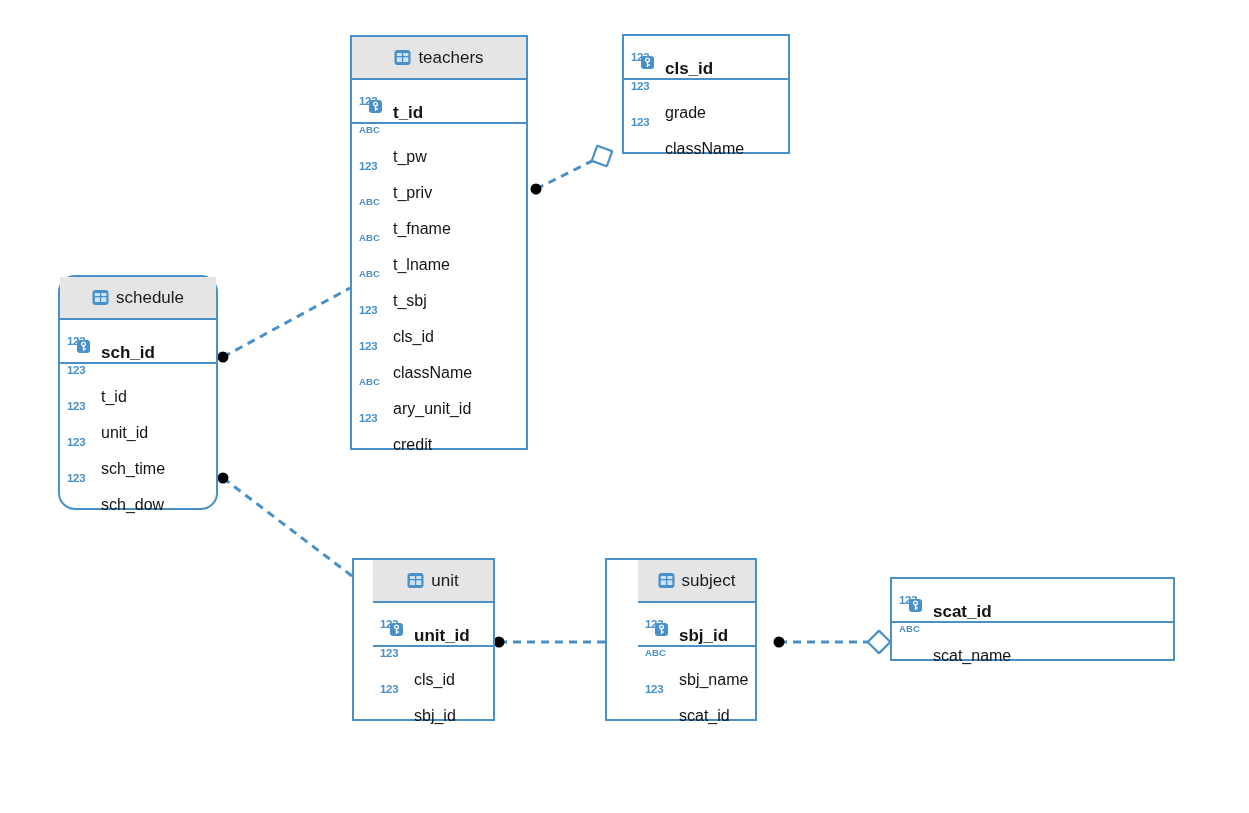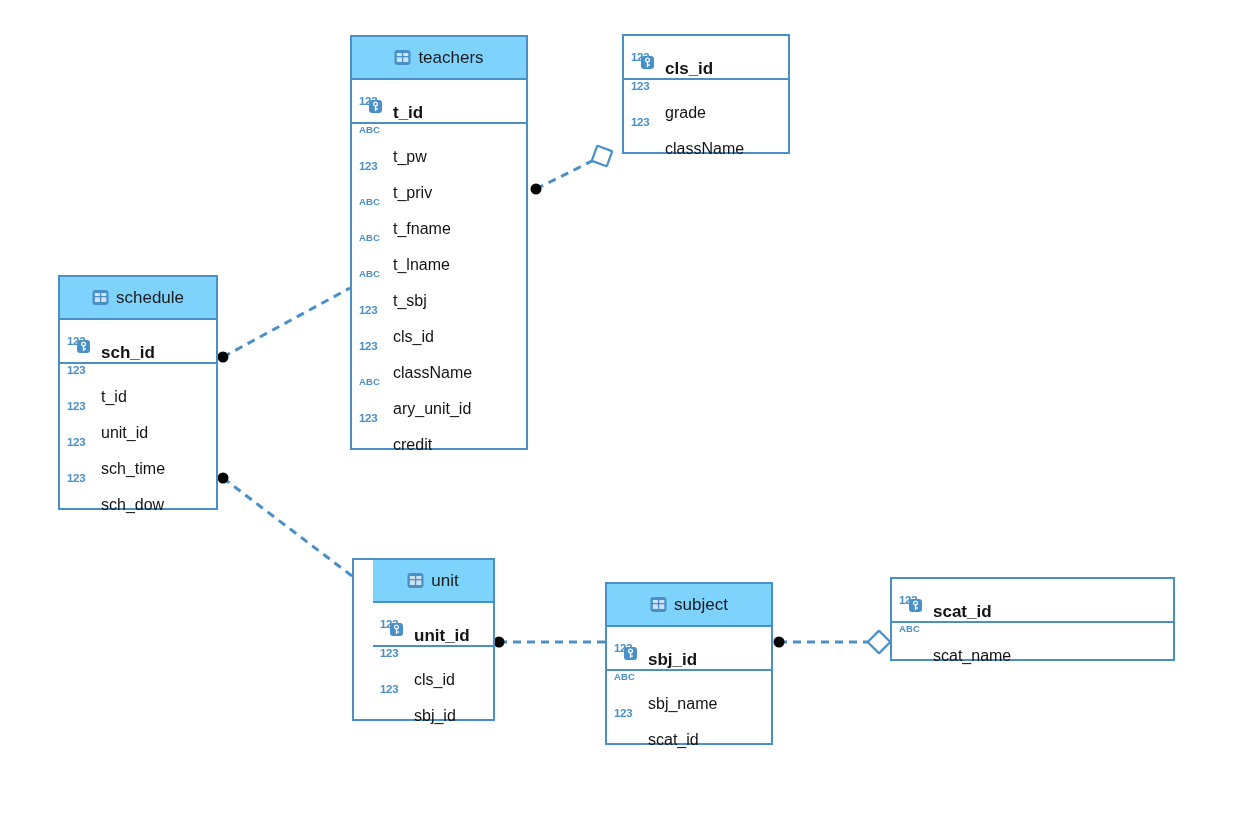--- a/index.html
+++ b/index.html
@@ -24,21 +24,21 @@
   }
   .er-table {
     position: absolute;
     z-index: 1;
     background: #ffffff;
     border: 2px solid #4a90c8;
     box-sizing: border-box;
   }
   .thead {
     height: 41px;
-    background: #7dd3fc;
+    background: #e5e5e5;
     border-bottom: 2px solid #4a90c8;
     display: flex;
     align-items: center;
     justify-content: center;
     gap: 7px;
     font-size: 17px;
     color: #1b1b1d;
   }
   .pkrow {
     height: 42px;
@@ -219,21 +219,21 @@
         </span>
         <span class="cname">grade</span>
       </div>
       <div class="frow">
         <span class="ic">
           <span class="t-num">123</span>
         </span>
         <span class="cname">className</span>
       </div>
     </div>
-    <div class="er-table" style="left: 58px; top: 275px; width: 160px;">
+    <div class="er-table" style="left: 58px; top: 275px; width: 160px; border-radius: 17px;">
       <div class="thead">
         <span class="ticon">
           <svg width="17" height="17" viewBox="0 0 18 18">
             <rect x="0.5" y="1" width="17" height="16" rx="3.2" fill="#4a90c8"></rect>
             <rect x="3" y="4.2" width="5.4" height="3.2" rx="0.6" fill="#cfe2f4"></rect>
             <rect x="9.8" y="4.2" width="5.4" height="3.2" rx="0.6" fill="#cfe2f4"></rect>
             <rect x="3" y="8.8" width="5.4" height="5" rx="0.6" fill="#cfe2f4"></rect>
             <rect x="9.8" y="8.8" width="5.4" height="5" rx="0.6" fill="#cfe2f4"></rect>
           </svg>
         </span>
@@ -309,21 +309,21 @@
         </span>
         <span class="cname">cls_id</span>
       </div>
       <div class="frow">
         <span class="ic">
           <span class="t-num">123</span>
         </span>
         <span class="cname">sbj_id</span>
       </div>
     </div>
-    <div class="er-table" style="left: 605px; top: 582px; width: 168px;">
+    <div class="er-table" style="left: 605px; top: 558px; width: 152px; padding-left: 31px;">
       <div class="thead">
         <span class="ticon">
           <svg width="17" height="17" viewBox="0 0 18 18">
             <rect x="0.5" y="1" width="17" height="16" rx="3.2" fill="#4a90c8"></rect>
             <rect x="3" y="4.2" width="5.4" height="3.2" rx="0.6" fill="#cfe2f4"></rect>
             <rect x="9.8" y="4.2" width="5.4" height="3.2" rx="0.6" fill="#cfe2f4"></rect>
             <rect x="3" y="8.8" width="5.4" height="5" rx="0.6" fill="#cfe2f4"></rect>
             <rect x="9.8" y="8.8" width="5.4" height="5" rx="0.6" fill="#cfe2f4"></rect>
           </svg>
         </span>

